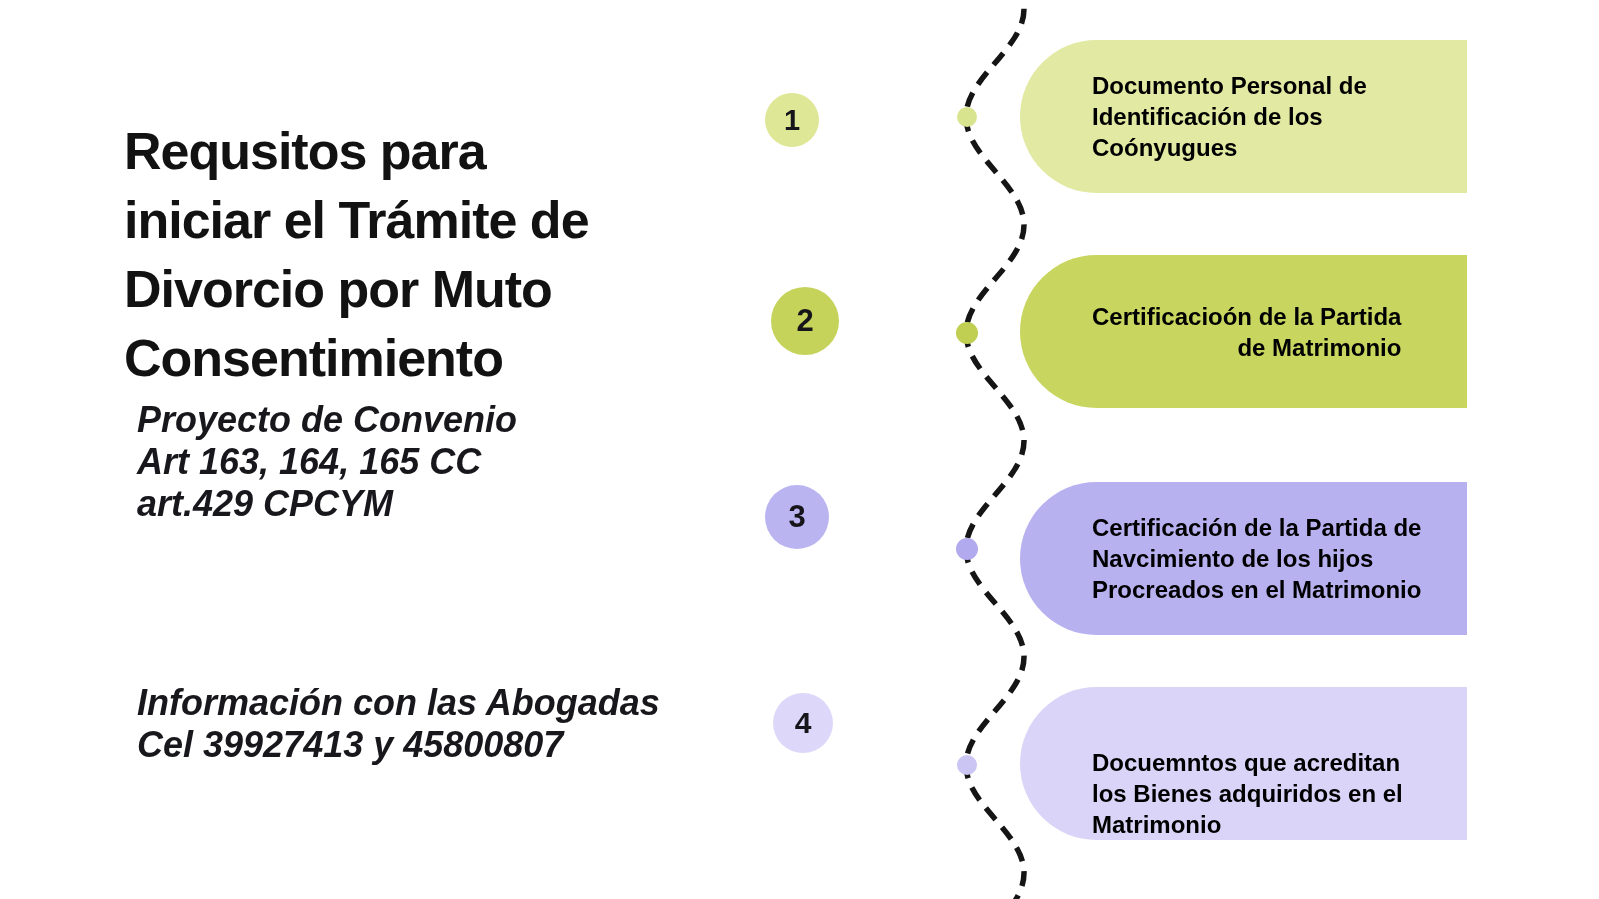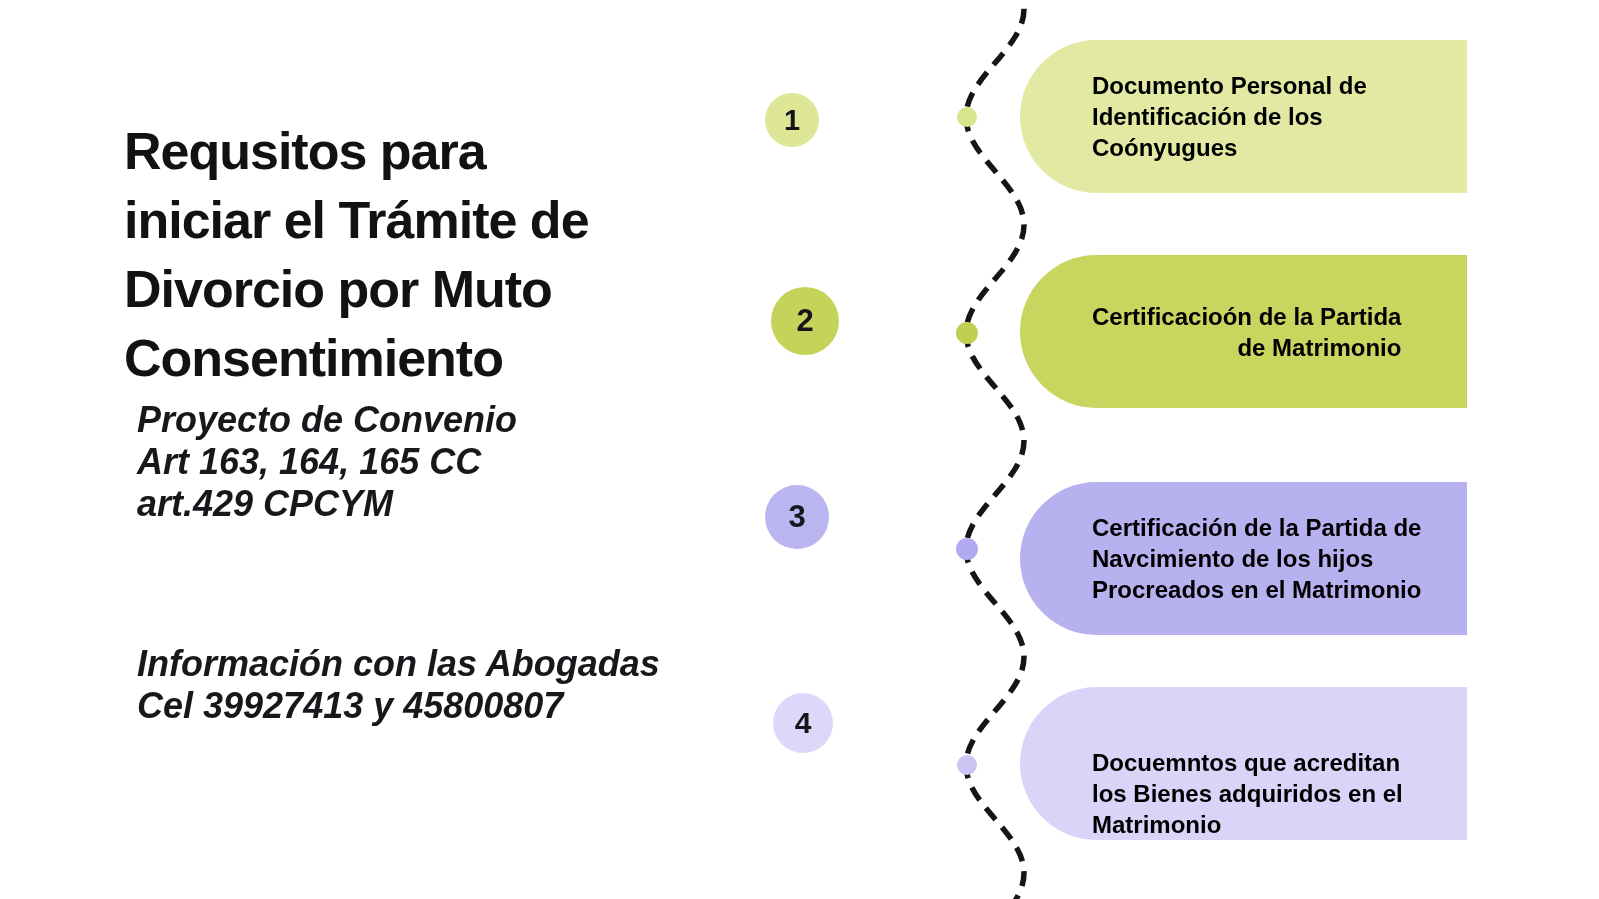--- a/index.html
+++ b/index.html
@@ -16,21 +16,21 @@
     position:absolute;left:124px;top:82px;width:600px;
     font-size:52px;line-height:69px;font-weight:800;
     letter-spacing:-1px;color:#121212;
   }
   .note{
     position:absolute;left:137px;width:560px;
     font-size:36px;line-height:42px;font-weight:700;font-style:italic;
     color:#17171c;
   }
   .note-1{top:399px;}
-  .note-2{top:643px;}
+  .note-2{top:682px;}
   .timeline-svg{position:absolute;left:0;top:0;pointer-events:none;}
   .num-circle{
     position:absolute;border-radius:50%;
     display:flex;align-items:center;justify-content:center;
     font-weight:700;color:#15151a;
   }
   .c1{left:765px;top:93px;width:54px;height:54px;font-size:29px;}
   .c2{left:771px;top:287px;width:68px;height:68px;font-size:31px;}
   .c3{left:765px;top:485px;width:64px;height:64px;font-size:31px;}
   .c4{left:773px;top:693px;width:60px;height:60px;font-size:30px;}

